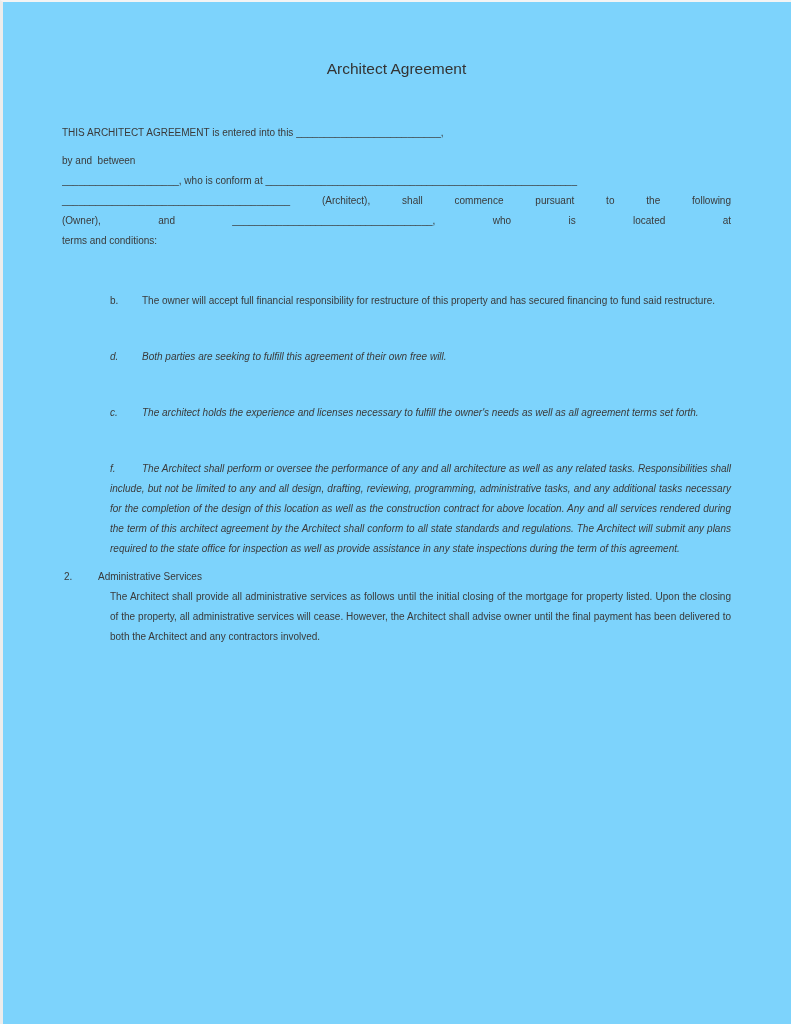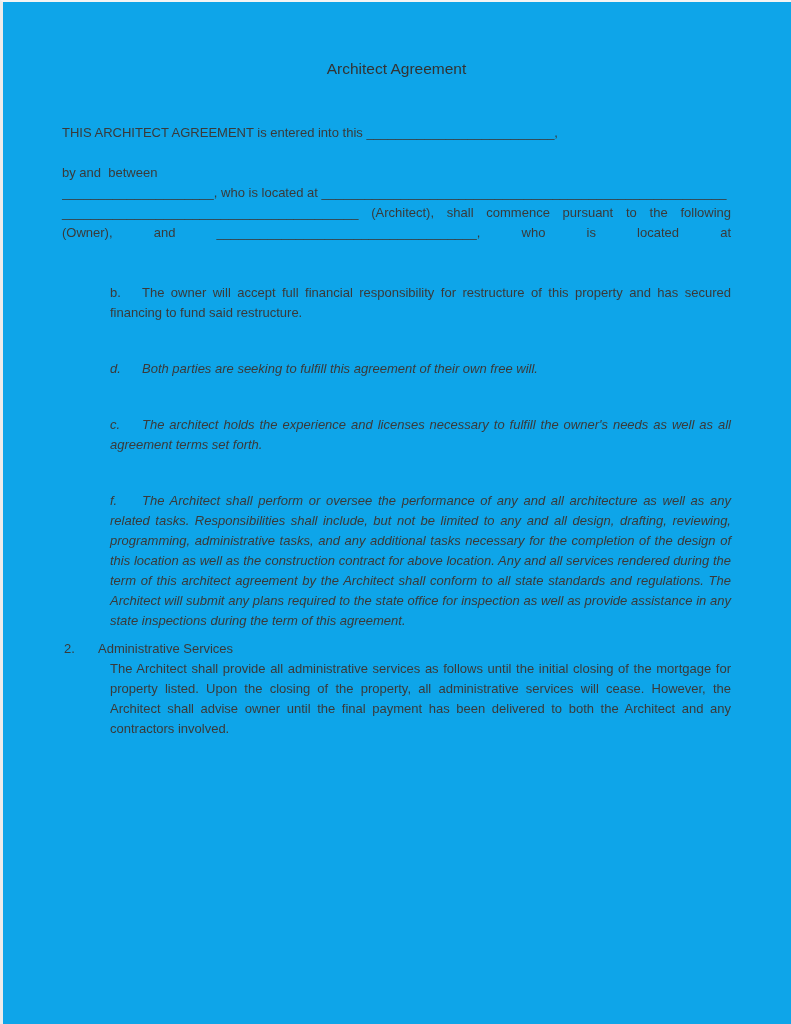--- a/index.html
+++ b/index.html
@@ -4,56 +4,57 @@
 <style>
   * { margin:0; padding:0; box-sizing:border-box; }
   html, body { background:#ffffff; }
   body {
     width:791px; height:1024px;
     font-family:"Liberation Sans","DejaVu Sans",sans-serif;
     color:#3a3a3a;
   }
   .page {
     width:791px; height:1024px;
-    background:#0ea5e9;
+    background:#7dd3fc;
     border-left:3px solid #ececec;
     border-top:2px solid #f4f4f4;
     padding:56px 60px 0 59px;
     overflow:hidden;
   }
   .doc-title {
     font-size:15.5px; line-height:22px; font-weight:400;
     text-align:center; color:#333333;
     margin-bottom:43px;
   }
-  .line, .item, .sec-head { font-size:13px; line-height:20px; }
-  .line.gap   { margin-top:20px; }
+  .line, .item, .sec-head { font-size:10px; line-height:20px; }
+  .line.gap   { margin-top:8px; }
   .prewrap    { white-space:pre-wrap; }
   .nowrap     { white-space:nowrap; overflow:hidden; }
   .just       { text-align:justify; text-align-last:justify; }
   .sec1       { margin-top:40px; }
   .sec2       { margin-top:8px; }
   .sec-num    { display:inline-block; width:34px; margin-left:2px; }
   .item       { margin-left:48px; text-align:justify; }
   .item + .item { margin-top:36px;font-style:italic; }
   .marker     { display:inline-block; width:32px; }
 </style>
 </head>
 <body>
 
 <div class="page">
 
   <div class="doc-title">Architect Agreement</div>
 
   <div class="intro">
     <p class="line">THIS ARCHITECT AGREEMENT is entered into this __________________________,</p>
     <p class="line gap prewrap">by and  between</p>
-    <p class="line nowrap">_____________________, who is located at ________________________________________________________</p>
+    <p class="line nowrap">_____________________, who is conform at ________________________________________________________</p>
     <p class="line just">_________________________________________ (Architect), shall commence pursuant to the following</p>
     <p class="line just">(Owner), and ____________________________________, who is located at</p>
+    <p class="line">terms and conditions:</p>
   </div>
 
   <div class="sec sec1">
     <p class="item"><span class="marker">b.</span><span class="item-text">The owner will accept full financial responsibility for restructure of this property and has secured financing to fund said restructure.</span></p>
     <p class="item"><span class="marker">d.</span><span class="item-text">Both parties are seeking to fulfill this agreement of their own free will.</span></p>
     <p class="item"><span class="marker">c.</span><span class="item-text">The architect holds the experience and licenses necessary to fulfill the owner's needs as well as all agreement terms set forth.</span></p>
     <p class="item"><span class="marker">f.</span><span class="item-text">The Architect shall perform or oversee the performance of any and all architecture as well as any related tasks. Responsibilities shall include, but not be limited to any and all design, drafting, reviewing, programming, administrative tasks, and any additional tasks necessary for the completion of the design of this location as well as the construction contract for above location. Any and all services rendered during the term of this architect agreement by the Architect shall conform to all state standards and regulations. The Architect will submit any plans required to the state office for inspection as well as provide assistance in any state inspections during the term of this agreement.</span></p>
   </div>
 
   <div class="sec sec2">

